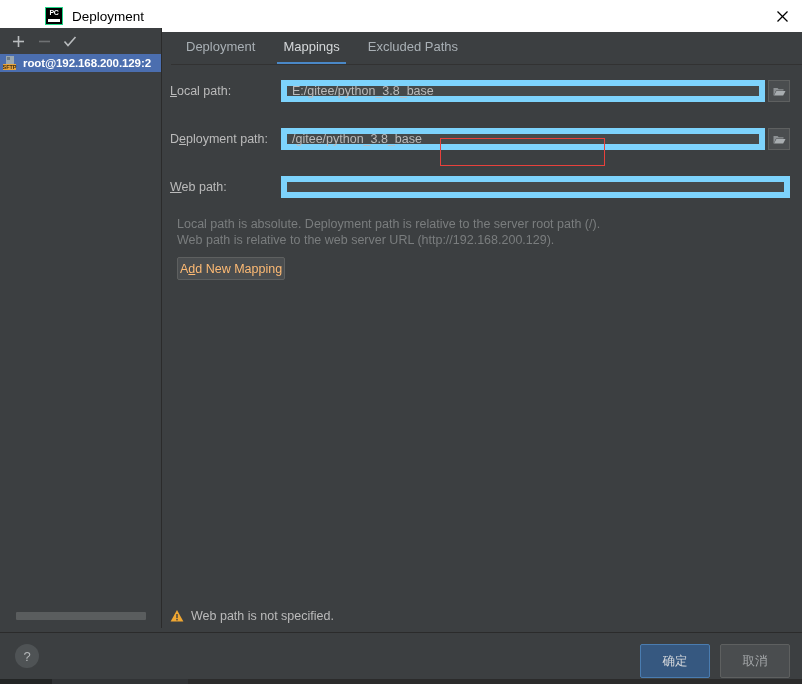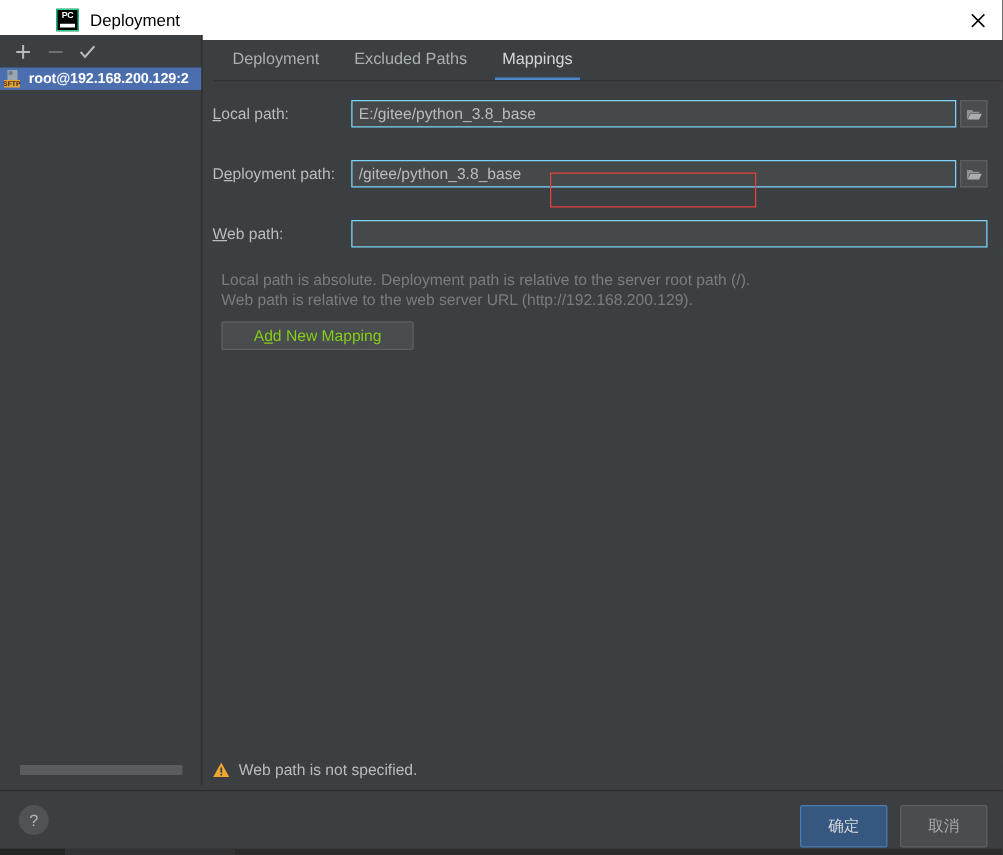--- a/index.html
+++ b/index.html
@@ -99,42 +99,42 @@
   }
 
   
   .form { position: relative; padding: 9px 0 0 7px; }
   .row { display: flex; align-items: center; height: 34px; margin-bottom: 14px; }
   .row-label {
     width: 111px; font-size: 12.5px; color: #bbbbbb; flex: none;
   }
   .row-label u { text-decoration: underline; }
   .field {
-    height: 22px; background: #45494a; border: 1px solid #7dd3fc;
+    height: 22px; background: #45494a; border: 6px solid #7dd3fc;
     display: flex; align-items: center; padding: 0 5px;
     font-size: 12.5px; color: #bbbbbb; cursor: text;
   }
   .field.w-narrow { width: 484px; }
   .field.w-wide { width: 509px; }
   .browse-btn {
     width: 22px; height: 22px; margin-left: 3px; background: #4a4d4f;
     border: 1px solid #5e6060; display: flex; align-items: center; justify-content: center;
     cursor: pointer; flex: none;
   }
   .browse-btn svg { display: block; }
 
   .hint {
     font-size: 12.5px; color: #7a7d7e; line-height: 16px; padding-left: 7px;
     margin-top: -2px;
   }
   .add-btn {
     margin: 9px 0 0 7px; display: inline-flex; align-items: center; justify-content: center;
-    height: 23px; padding: 0 25px; background: #4a4d4f;
+    height: 23px; padding: 0 2px; background: #4a4d4f;
     border: 1px solid #5e6060; border-radius: 2px;
-    font-size: 12.5px; color: #84cc16; cursor: pointer;
+    font-size: 12.5px; color: #fdba74; cursor: pointer;
   }
   .add-btn u { text-decoration: underline; }
 
   
   .warning {
     position: absolute; left: 7px; bottom: 9px;
     display: flex; align-items: center; gap: 7px; margin-top: 13px;
   }
   .warn-icon { width: 14px; height: 14px; flex: none; }
   .warn-text { font-size: 12.5px; color: #bbbbbb; }
@@ -228,25 +228,25 @@
       <div class="side-scroll-thumb"></div>
     </div>
   </div>
 
   <div class="main">
 
     <div class="tabs">
       <div class="tab">
         <span>Deployment</span>
       </div>
+      <div class="tab active">
+        <span>Mappings</span>
+      </div>
       <div class="tab">
         <span>Excluded Paths</span>
-      </div>
-      <div class="tab active">
-        <span>Mappings</span>
       </div>
       <div class="tabs-underline"></div>
     </div>
 
     <div class="form">
 
       
       <div class="row">
         <div class="row-label"><u>L</u>ocal path:</div>
         <div class="field w-narrow">

